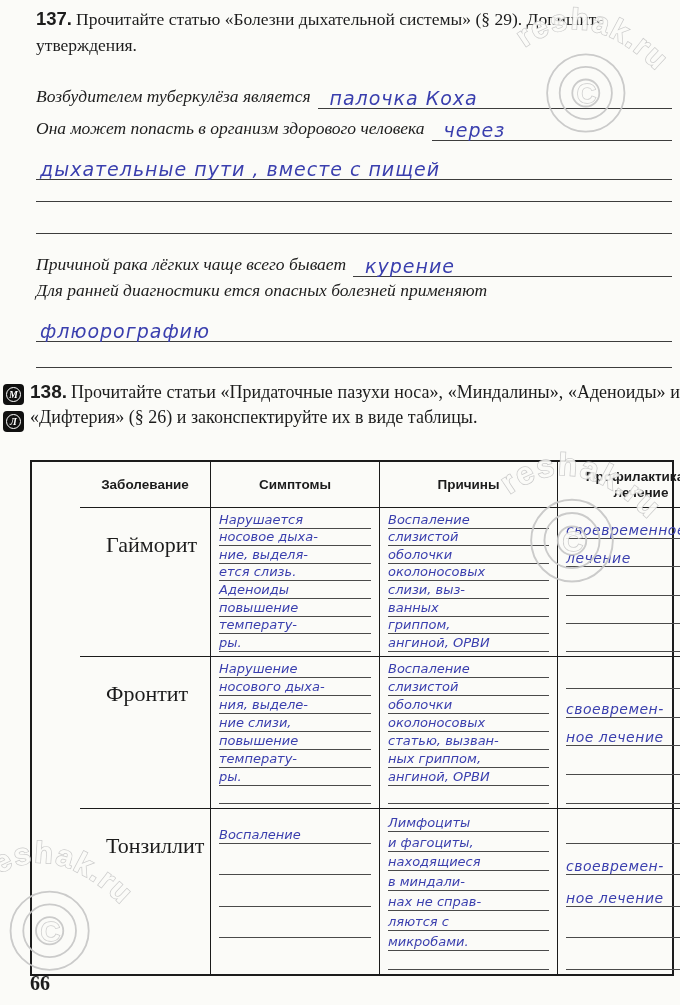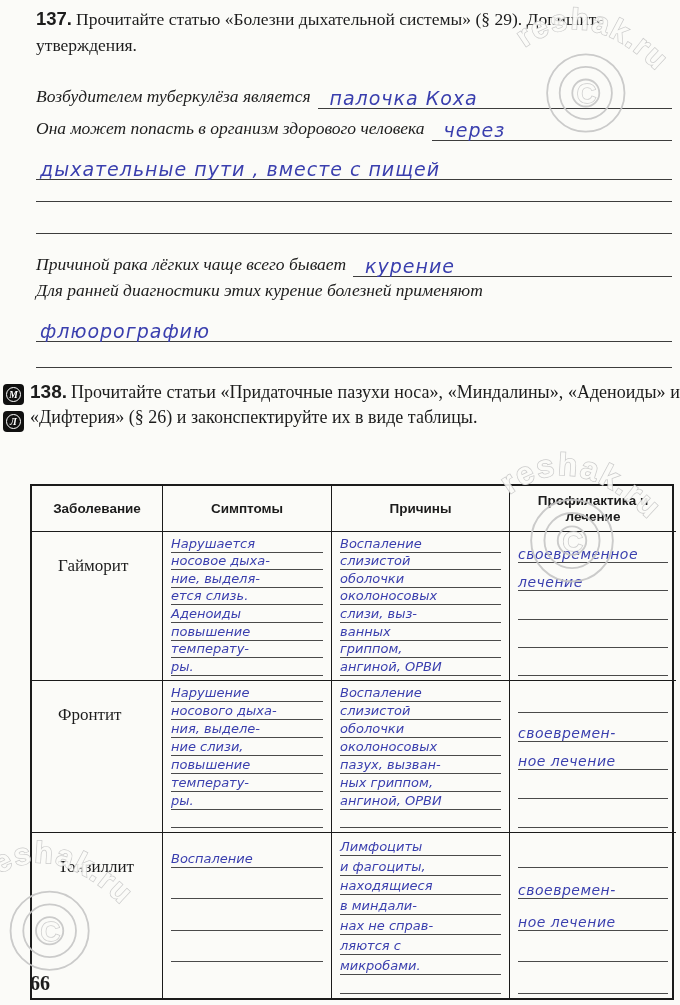--- a/index.html
+++ b/index.html
@@ -36,32 +36,33 @@
   .instr2 .num{font-family:"Liberation Sans",sans-serif;font-weight:bold;font-size:19px;padding-right:4px;}
   .marker{position:absolute;width:21px;height:21px;background:#101010;border-radius:4px;
           display:flex;align-items:center;justify-content:center;}
   .marker-ring{width:15px;height:15px;border:1.6px solid #fff;border-radius:50%;
           color:#fff;font:italic bold 10px/12px "Liberation Serif",serif;
           display:flex;align-items:center;justify-content:center;}
   #marker-m{left:3px;top:384px;}
   #marker-l{left:3px;top:411px;}
   
   #tbl{
-    position:absolute;left:30px;top:484px;width:644px;
+    position:absolute;left:30px;top:460px;width:644px;
     display:grid;grid-template-columns:130px 169px 178px 167px;
     border:2.2px solid var(--border);
     background:var(--paper);
+    padding-left:48px;
   }
   #tbl > div{border-left:1.8px solid var(--border);border-top:1.8px solid var(--border);}
   #tbl > div:nth-child(4n+1){border-left:none;}
   #tbl > div:nth-child(-n+4){border-top:none;}
   .hcell{height:45px;display:flex;align-items:center;justify-content:center;text-align:center;
          font-family:"Liberation Sans",sans-serif;font-weight:bold;font-size:13.5px;line-height:16px;
          padding:2px 6px;}
-  .dcell{font-size:17px;padding:24px 4px 0 26px;}
+  .dcell{font-size:22px;padding:24px 4px 0 26px;}
   .lcell{padding:3px 8px 0 8px;display:flex;flex-direction:column;}
   .cl{display:flex;align-items:flex-end;border-bottom:1.1px solid #4a4a4a;overflow:visible;
       font-family:"DejaVu Sans",sans-serif;font-style:italic;color:var(--ink);
       font-size:13px;line-height:14px;padding-bottom:1px;white-space:nowrap;}
   .rh1{height:149px;} .rh2{height:152px;} .rh3{height:166px;}
   .rh1 .cl.d{height:17.6px;} .rh2 .cl.d{height:18px;} .rh3 .cl.d{height:19.8px;}
   .rh1 .cl.s{height:28.2px;} .rh2 .cl.s{height:28.8px;} .rh3 .cl.s{height:31.6px;}
   .prev .cl{font-size:14px;letter-spacing:0.5px;}
   
   #page-number{position:absolute;left:30px;top:972px;font-weight:bold;font-size:20px;}
@@ -96,21 +97,21 @@
 
     <div class="empty-row" style="height:22px;"></div>
     <div class="empty-row" style="height:32px;"></div>
 
     <div class="stmt" style="margin-top:16px;">
       <span class="stmt-label">Причиной рака лёгких чаще всего бывает</span>
       <span class="ans-seg"><span class="hw hw-big">курение</span></span>
     </div>
 
     <div style="height:28px;">
-      <span class="stmt-label">Для ранней диагностики этих курение болезней применяют</span>
+      <span class="stmt-label">Для ранней диагностики ется опасных болезней применяют</span>
     </div>
 
     <div class="hw-row" style="height:34px;">
       <span class="hw hw-big">флюорографию</span>
     </div>
 
     <div class="empty-row" style="height:26px;"></div>
   </div>
 
   <span class="marker" id="marker-m">
@@ -168,21 +169,21 @@
       <div class="cl d">повышение</div>
       <div class="cl d">температу-</div>
       <div class="cl d">ры.</div>
       <div class="cl d"></div>
     </div>
     <div class="lcell rh2">
       <div class="cl d">Воспаление</div>
       <div class="cl d">слизистой</div>
       <div class="cl d">оболочки</div>
       <div class="cl d">околоносовых</div>
-      <div class="cl d">пазух, вызван-</div>
+      <div class="cl d">статью, вызван-</div>
       <div class="cl d">ных гриппом,</div>
       <div class="cl d">ангиной, ОРВИ</div>
       <div class="cl d"></div>
     </div>
     <div class="lcell rh2 prev">
       <div class="cl s"></div>
       <div class="cl s">своевремен-</div>
       <div class="cl s">ное лечение</div>
       <div class="cl s"></div>
       <div class="cl s"></div>

